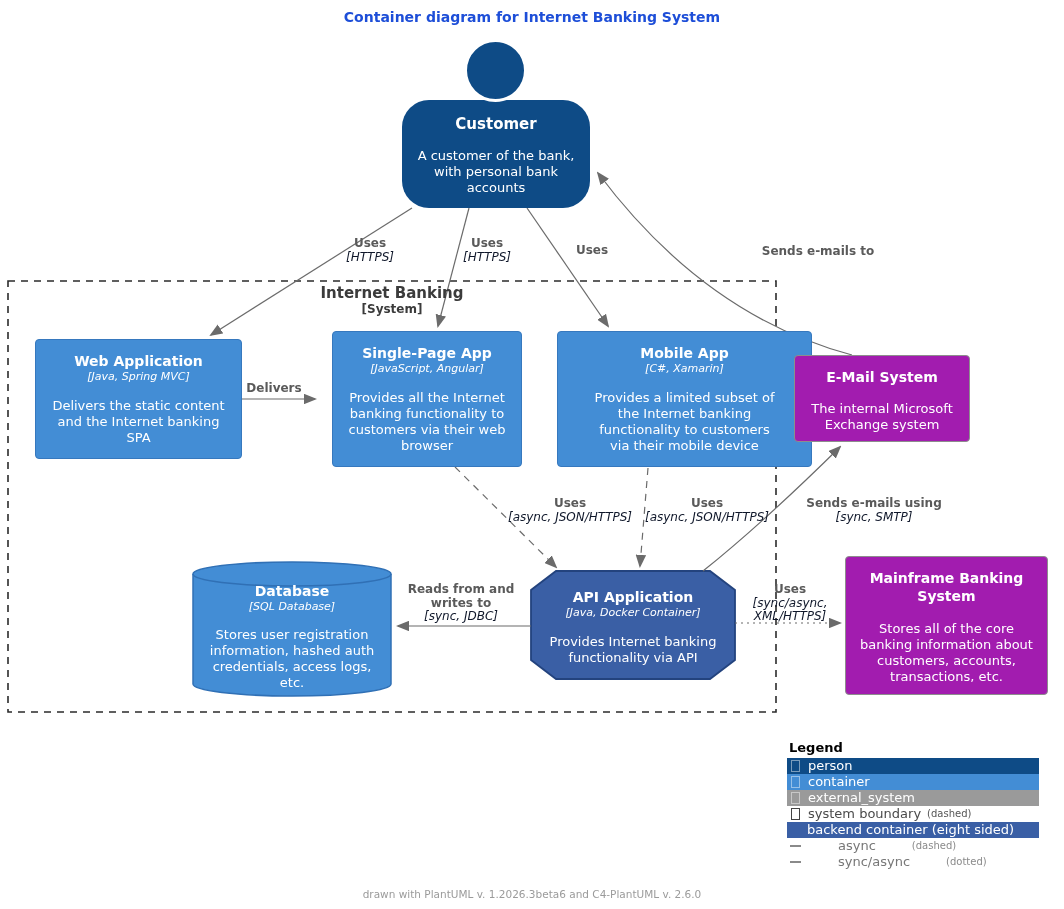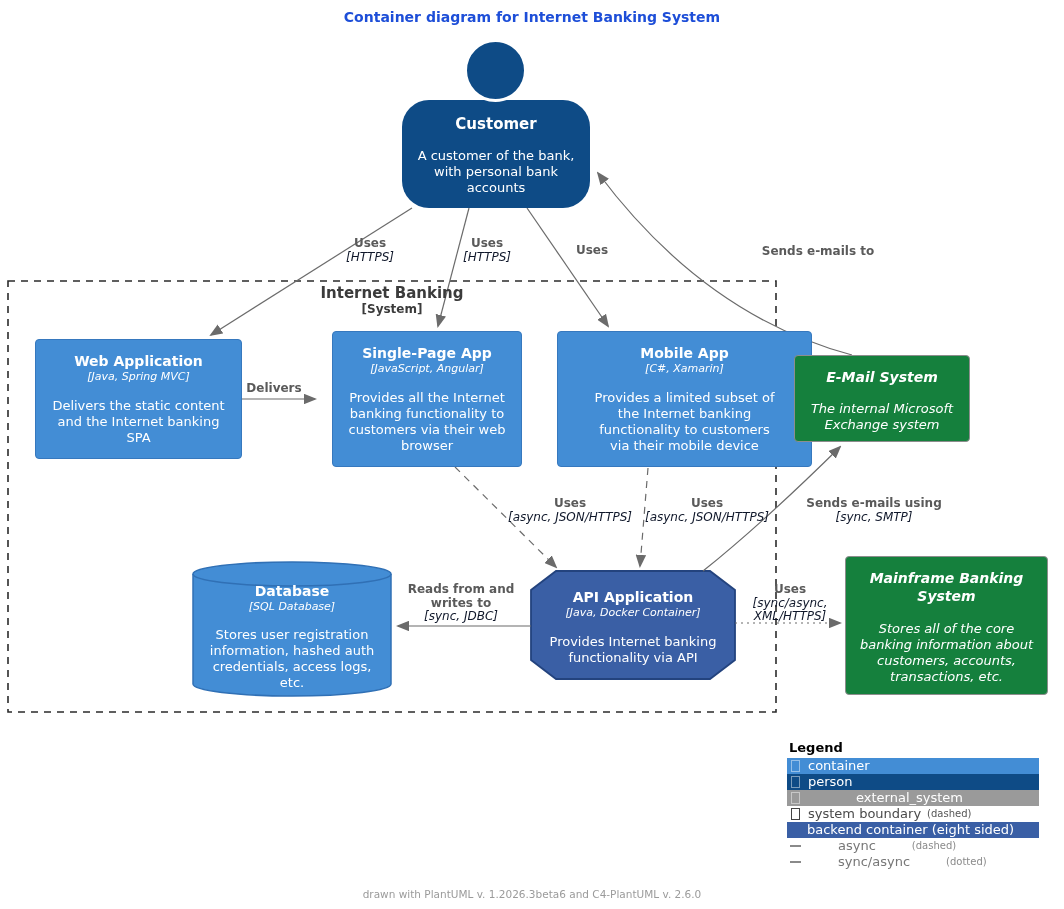--- a/index.html
+++ b/index.html
@@ -12,21 +12,21 @@
   
   #diagram-title{position:absolute;left:0;right:0;top:9px;text-align:center;
     font-weight:bold;font-size:14px;color:#1d4ed8;}
   #footer{position:absolute;left:0;right:0;top:888px;text-align:center;
     font-size:10.5px;color:#9B9B9B;}
 
   
   .node{position:absolute;box-sizing:border-box;text-align:center;color:#fff;}
   .rect-node{border-radius:4px;}
   .container-node{background:#438DD5;border:1.5px solid #3678BE;margin-left:12px;}
-  .external-node{background:#15803d;border:1.5px solid #8D8D8D;font-style:italic;}
+  .external-node{background:#a21caf;border:1.5px solid #8D8D8D;}
   .node-title{font-weight:bold;font-size:14px;line-height:18px;white-space:pre-line;}
   .node-tech{font-style:italic;font-size:11px;line-height:14px;}
   .node-desc{font-size:13px;line-height:16px;white-space:pre-line;margin-top:14px;}
 
   #node-customer{left:402px;top:100px;width:188px;height:108px;padding-top:14px;
     background:#0E4B86;border-radius:27px;}
   #node-customer .node-title{font-size:15px;line-height:20px;}
   #person-head{position:absolute;left:464px;top:39px;width:57px;height:57px;
     border-radius:50%;background:#0E4B86;border:3px solid #fff;z-index:3;}
 
@@ -61,21 +61,21 @@
   #rel-api-email{left:874px;top:497px;}
   #rel-api-db{left:461px;top:583px;}
   #rel-api-mainframe{left:790px;top:583px;}
 
   
   #legend{position:absolute;left:787px;top:740px;width:252px;}
   .legend-title{font-weight:bold;font-size:13px;color:#000;margin:0 0 3px 2px;}
   .legend-row{height:16px;display:flex;align-items:center;font-size:13px;line-height:16px;}
   .lr-person{background:#0E4B86;color:#fff;}
   .lr-container{background:#438DD5;color:#fff;}
-  .lr-external{background:#9A9A9A;color:#fff;gap:48px;}
+  .lr-external{background:#9A9A9A;color:#fff;}
   .lr-boundary{color:#4A4A4A;}
   .lr-backend{background:#3A5FA5;color:#fff;padding-left:20px;}
   .lr-async,.lr-syncasync{color:#777;gap:30px;}
   .lg-box{display:inline-block;width:7px;height:10px;border:1px solid rgba(255,255,255,.45);
     margin:0 8px 0 4px;flex:0 0 auto;}
   .lg-box.dark{border-color:#444;}
   .lg-dash{display:inline-block;width:11px;height:2px;background:#8A8A8A;margin:0 7px 0 3px;flex:0 0 auto;}
   .legend-note{font-size:10px;margin-left:6px;color:#555;}
   .lr-async .legend-note,.lr-syncasync .legend-note{color:#8A8A8A;}
 </style>
@@ -216,27 +216,27 @@
   <div class="rel-tech">[sync, JDBC]</div>
 </div>
 <div class="rel" id="rel-api-mainframe">
   <div class="rel-name">Uses</div>
   <div class="rel-tech">[sync/async,
 XML/HTTPS]</div>
 </div>
 
 <div id="legend">
   <div class="legend-title">Legend</div>
+  <div class="legend-row lr-person">
+    <span class="lg-box"></span>
+    <span>person</span>
+  </div>
   <div class="legend-row lr-container">
     <span class="lg-box"></span>
     <span>container</span>
-  </div>
-  <div class="legend-row lr-person">
-    <span class="lg-box"></span>
-    <span>person</span>
   </div>
   <div class="legend-row lr-external">
     <span class="lg-box"></span>
     <span>external_system</span>
   </div>
   <div class="legend-row lr-boundary">
     <span class="lg-box dark"></span>
     <span>system boundary</span>
     <span class="legend-note">(dashed)</span>
   </div>

